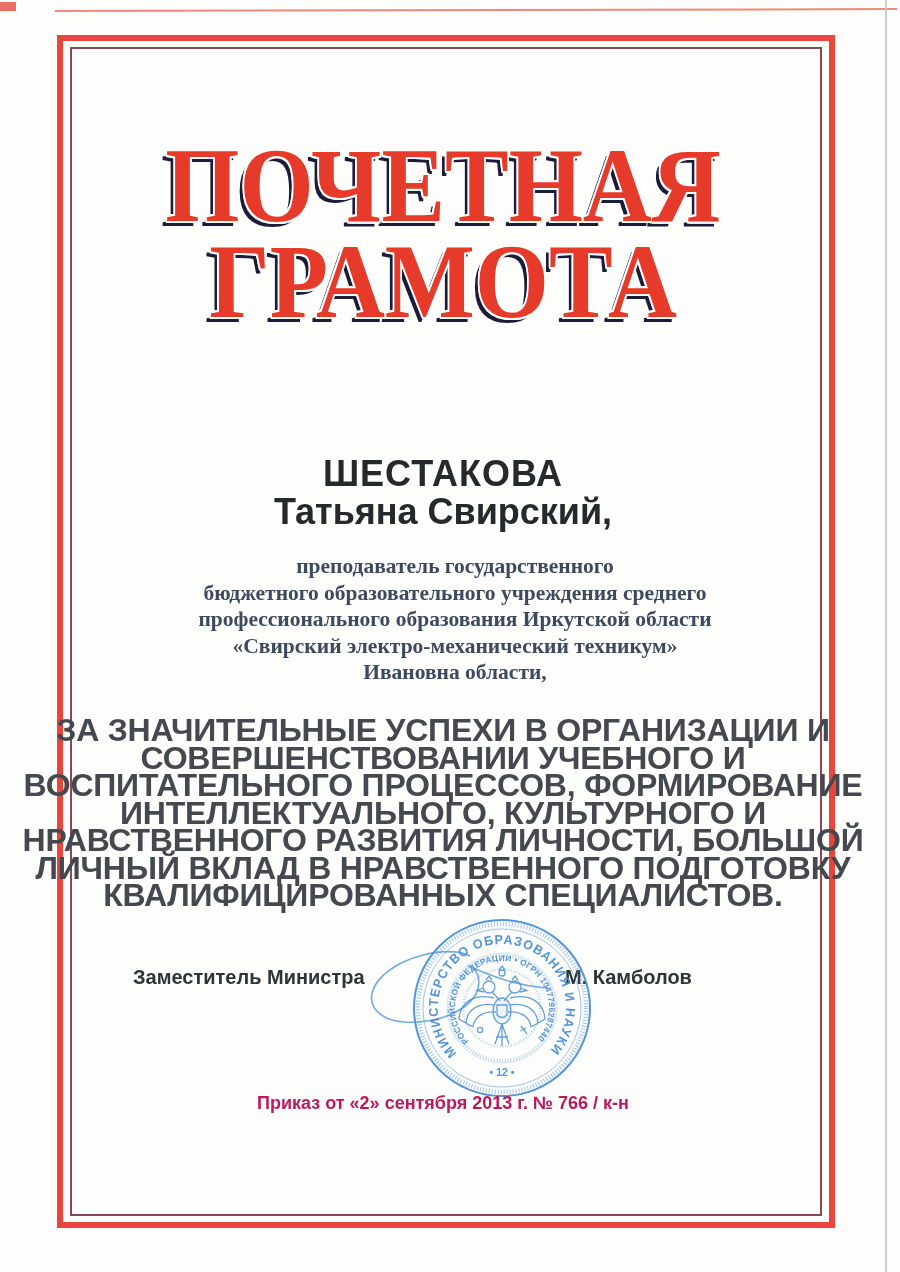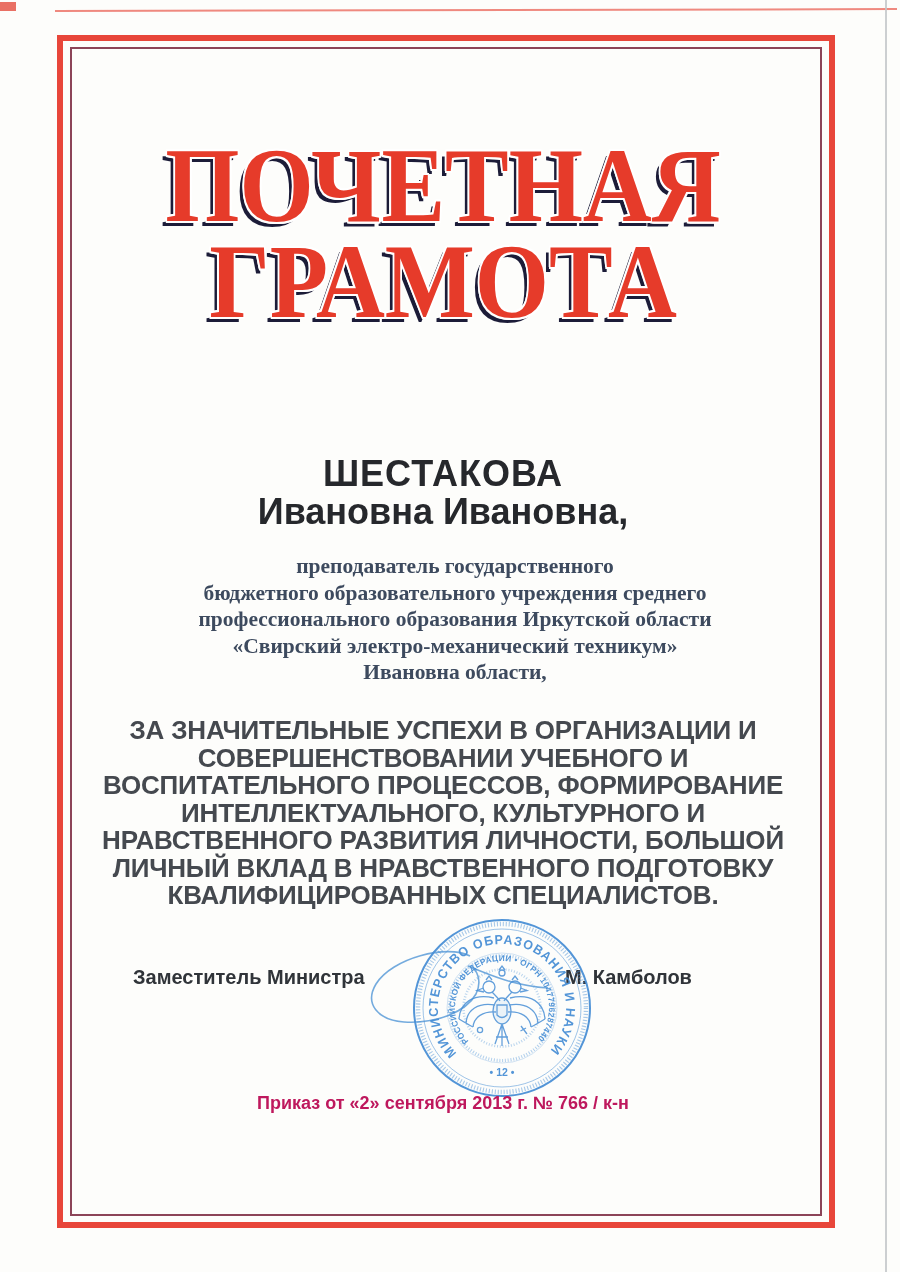--- a/index.html
+++ b/index.html
@@ -36,21 +36,21 @@
   
   .award-label{top:352px;font-family:"Liberation Serif",serif;font-weight:bold;
     font-size:30px;letter-spacing:2px;color:#a0313a;}
   
   .surname{top:449px;font-weight:bold;font-size:36px;letter-spacing:1px;color:#26282c;}
   .givenname{top:487px;font-weight:bold;font-size:36px;color:#26282c;}
   
   .position-par{top:549px;font-family:"Liberation Serif",serif;font-weight:bold;
     font-size:21.5px;line-height:26.5px;color:#3d4a5e;margin-left:12px;}
   
-  .citation-par{top:713px;font-weight:bold;font-size:26px;line-height:27.5px;
+  .citation-par{top:713px;font-weight:bold;font-size:32px;line-height:27.5px;
     color:#45494f;letter-spacing:-.2px;}
   
   .sig-title{position:absolute;left:133px;top:962px;font-weight:bold;font-size:20px;color:#303439;}
   .sig-name{position:absolute;left:565px;top:962px;font-weight:bold;font-size:20px;color:#303439;}
   
   .order-line{top:1089px;font-weight:bold;font-size:18px;color:#be185d;z-index:5;}
   
   .seal-svg{position:absolute;left:400px;top:906px;z-index:3;opacity:.95;}
   .sign-svg{position:absolute;left:352px;top:936px;z-index:2;}
   .seal-text{font-family:"Liberation Sans",sans-serif;font-weight:bold;}
@@ -71,21 +71,21 @@
     <span class="layer shadow">ПОЧЕТНАЯ</span>
     <span class="layer front">ПОЧЕТНАЯ</span>
   </div>
   <div class="title-line title2">
     <span class="layer shadow">ГРАМОТА</span>
     <span class="layer front">ГРАМОТА</span>
   </div>
 
 
   <div class="centered surname">ШЕСТАКОВА</div>
-  <div class="centered givenname">Ивановна Ивановна,</div>
+  <div class="centered givenname">Татьяна Свирский,</div>
 
   <div class="centered position-par">
     <div>преподаватель государственного</div>
     <div>бюджетного образовательного учреждения среднего</div>
     <div>профессионального образования Иркутской области</div>
     <div>«Свирский электро-механический техникум»</div>
     <div>Ивановна области,</div>
   </div>
 
   <div class="centered citation-par">

